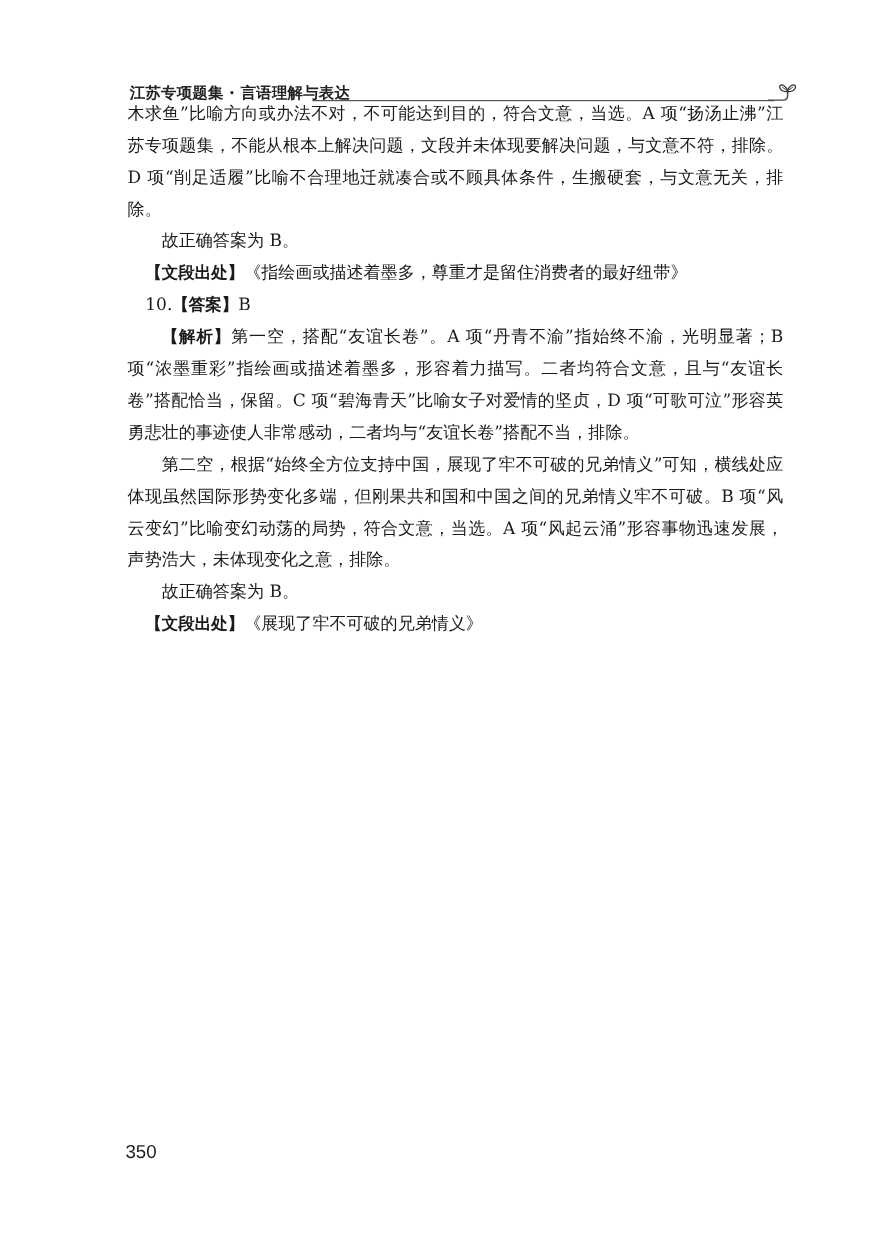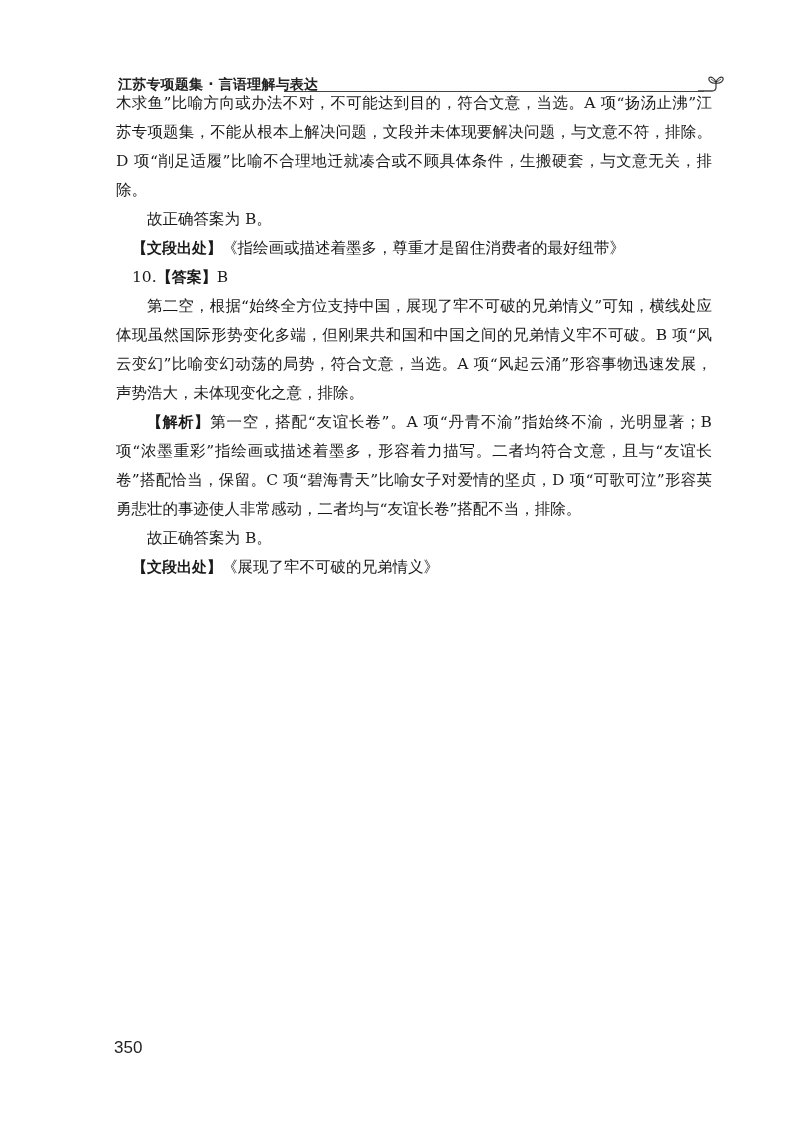--- a/index.html
+++ b/index.html
@@ -95,19 +95,19 @@
     <path d="M13 5 L 17 8" stroke="#333" stroke-width="0.8"></path>
     <path d="M23 5 L 19 8" stroke="#333" stroke-width="0.8"></path>
   </svg>
 </div>
 
 <div class="content">
   <p class="para">木求鱼”比喻方向或办法不对，不可能达到目的，符合文意，当选。A 项“扬汤止沸”江苏专项题集，不能从根本上解决问题，文段并未体现要解决问题，与文意不符，排除。D 项“削足适履”比喻不合理地迁就凑合或不顾具体条件，生搬硬套，与文意无关，排除。</p>
   <p class="para indent">故正确答案为 B。</p>
   <p class="para indent-sm"><span class="tag">【文段出处】</span><span>《指绘画或描述着墨多，尊重才是留住消费者的最好纽带》</span></p>
   <p class="para indent-sm"><span>10.</span><span class="tag">【答案】</span><span>B</span></p>
+  <p class="para indent"><span class="tag">【解析】</span><span>第一空，搭配“友谊长卷”。A 项“丹青不渝”指始终不渝，光明显著；B 项“浓墨重彩”指绘画或描述着墨多，形容着力描写。二者均符合文意，且与“友谊长卷”搭配恰当，保留。C 项“碧海青天”比喻女子对爱情的坚贞，D 项“可歌可泣”形容英勇悲壮的事迹使人非常感动，二者均与“友谊长卷”搭配不当，排除。</span></p>
   <p class="para indent">第二空，根据“始终全方位支持中国，展现了牢不可破的兄弟情义”可知，横线处应体现虽然国际形势变化多端，但刚果共和国和中国之间的兄弟情义牢不可破。B 项“风云变幻”比喻变幻动荡的局势，符合文意，当选。A 项“风起云涌”形容事物迅速发展，声势浩大，未体现变化之意，排除。</p>
-  <p class="para indent"><span class="tag">【解析】</span><span>第一空，搭配“友谊长卷”。A 项“丹青不渝”指始终不渝，光明显著；B 项“浓墨重彩”指绘画或描述着墨多，形容着力描写。二者均符合文意，且与“友谊长卷”搭配恰当，保留。C 项“碧海青天”比喻女子对爱情的坚贞，D 项“可歌可泣”形容英勇悲壮的事迹使人非常感动，二者均与“友谊长卷”搭配不当，排除。</span></p>
   <p class="para indent">故正确答案为 B。</p>
   <p class="para indent-sm"><span class="tag">【文段出处】</span><span>《展现了牢不可破的兄弟情义》</span></p>
 </div>
 
 <div class="page-number">350</div>
 
 </body></html>

